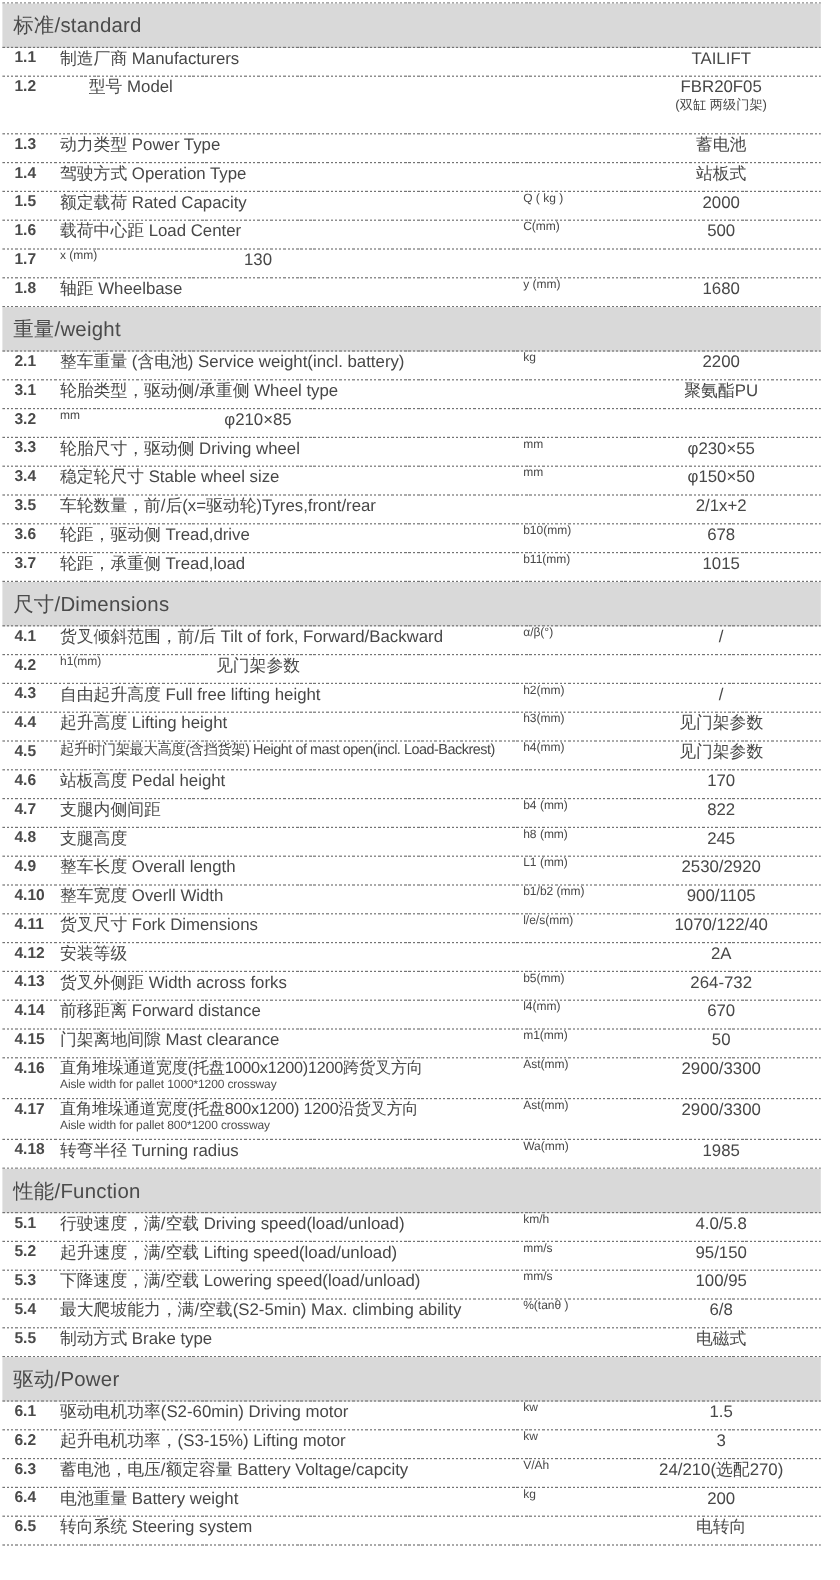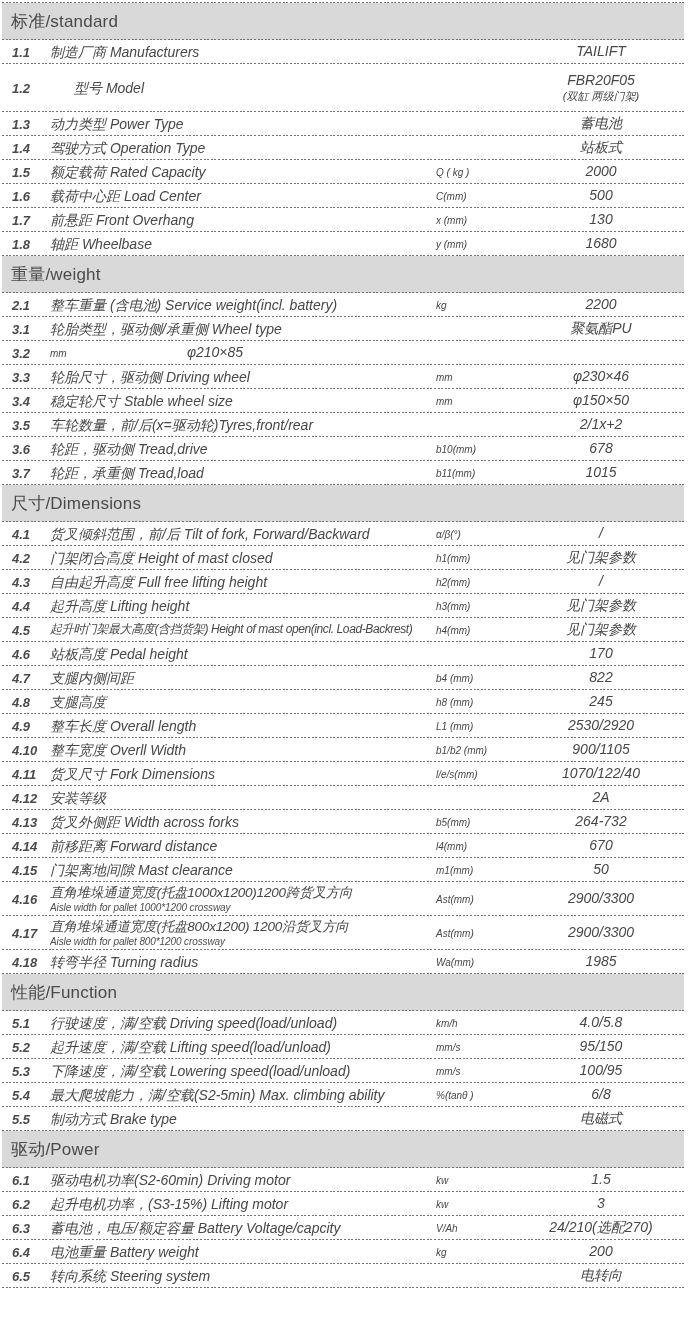--- a/index.html
+++ b/index.html
@@ -38,24 +38,22 @@
     background-image: repeating-linear-gradient(90deg, #737373 0, #737373 2px, transparent 2px, transparent 3.6px);
   }
   .section-title {
     font-size: 17px;
     color: #4a4a4a;
     letter-spacing: 0.2px;
   }
   .row {
     position: relative;
     display: flex;
-    align-items: center;
     min-height: 24px;
     box-sizing: border-box;
-    font-style: italic;
   }
   .row.tall { min-height: 48px; gap: 24px; }
   .row.has-sub { min-height: 34px; }
   .cell { box-sizing: border-box; white-space: nowrap; }
   .c-no {
     width: 48px;
     padding-left: 10px;
     font-size: 13px;
     font-weight: bold;
     color: #4a4a4a;
@@ -157,23 +155,20 @@
         <div class="cell c-label">
           <div class="label-main">载荷中心距 Load Center</div>
         </div>
         <div class="cell c-unit">C(mm)</div>
         <div class="cell c-value">
           <div>500</div>
         </div>
       </div>
       <div class="row">
         <div class="cell c-no">1.7</div>
-        <div class="cell c-label">
-          <div class="label-main">前悬距 Front Overhang</div>
-        </div>
         <div class="cell c-unit">x (mm)</div>
         <div class="cell c-value">
           <div>130</div>
         </div>
       </div>
       <div class="row">
         <div class="cell c-no">1.8</div>
         <div class="cell c-label">
           <div class="label-main">轴距 Wheelbase</div>
         </div>
@@ -212,21 +207,21 @@
           <div>φ210×85</div>
         </div>
       </div>
       <div class="row">
         <div class="cell c-no">3.3</div>
         <div class="cell c-label">
           <div class="label-main">轮胎尺寸，驱动侧 Driving wheel</div>
         </div>
         <div class="cell c-unit">mm</div>
         <div class="cell c-value">
-          <div>φ230×46</div>
+          <div>φ230×55</div>
         </div>
       </div>
       <div class="row">
         <div class="cell c-no">3.4</div>
         <div class="cell c-label">
           <div class="label-main">稳定轮尺寸 Stable wheel size</div>
         </div>
         <div class="cell c-unit">mm</div>
         <div class="cell c-value">
           <div>φ150×50</div>
@@ -270,23 +265,20 @@
         <div class="cell c-label">
           <div class="label-main">货叉倾斜范围，前/后  Tilt of fork, Forward/Backward</div>
         </div>
         <div class="cell c-unit">α/β(°)</div>
         <div class="cell c-value">
           <div>/</div>
         </div>
       </div>
       <div class="row">
         <div class="cell c-no">4.2</div>
-        <div class="cell c-label">
-          <div class="label-main">门架闭合高度 Height of mast closed</div>
-        </div>
         <div class="cell c-unit">h1(mm)</div>
         <div class="cell c-value">
           <div>见门架参数</div>
         </div>
       </div>
       <div class="row">
         <div class="cell c-no">4.3</div>
         <div class="cell c-label">
           <div class="label-main">自由起升高度 Full free lifting height</div>
         </div>

